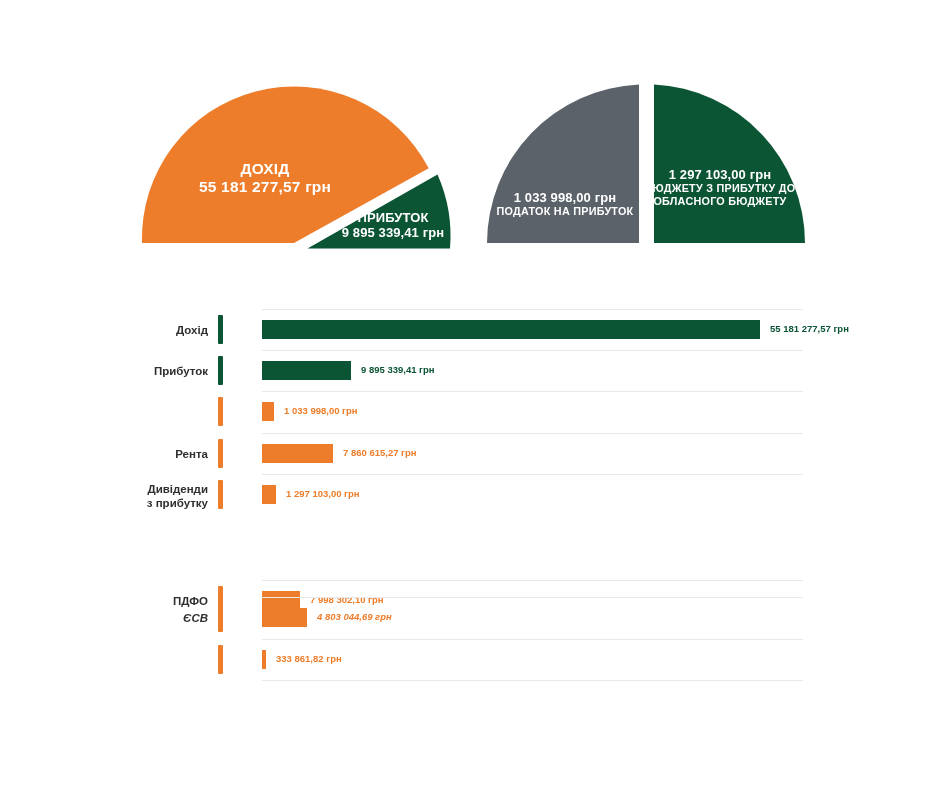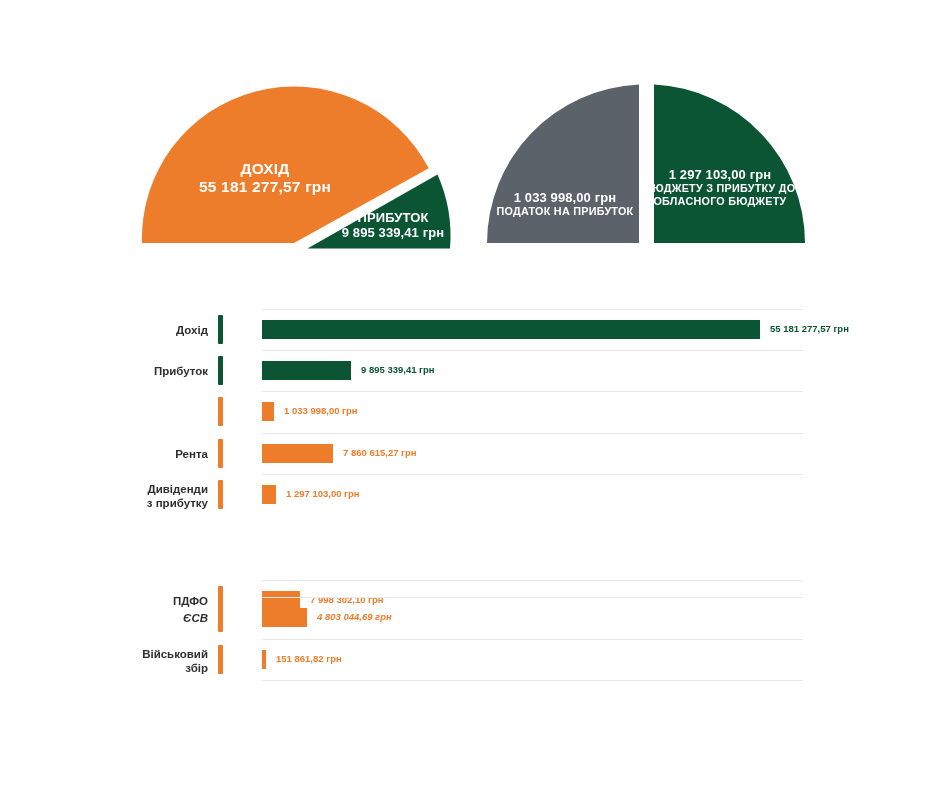--- a/index.html
+++ b/index.html
@@ -232,26 +232,22 @@
         <div class="gridline"></div>
         <div class="row-label" style="top: 14px;">
           <div>ЄСВ</div>
         </div>
         <div class="tick orange-fill"></div>
         <div class="bar orange-fill" style="width: 45px;"></div>
         <div class="bar-value orange-text" style="left: 317px;">4 803 044,69 грн</div>
       </div>
       <div class="row" style="top: 348.6px;">
         <div class="gridline"></div>
-        <div class="row-label">
-          <div>Військовий</div>
-          <div>збір</div>
-        </div>
         <div class="tick orange-fill"></div>
         <div class="bar orange-fill" style="width: 4px;"></div>
-        <div class="bar-value orange-text" style="left: 276px;">151 861,82 грн</div>
+        <div class="bar-value orange-text" style="left: 276px;">333 861,82 грн</div>
       </div>
       <div class="row" style="top: 389.8px;">
         <div class="gridline"></div>
       </div>
     </div>
 
 </div>
 
 </body></html>

